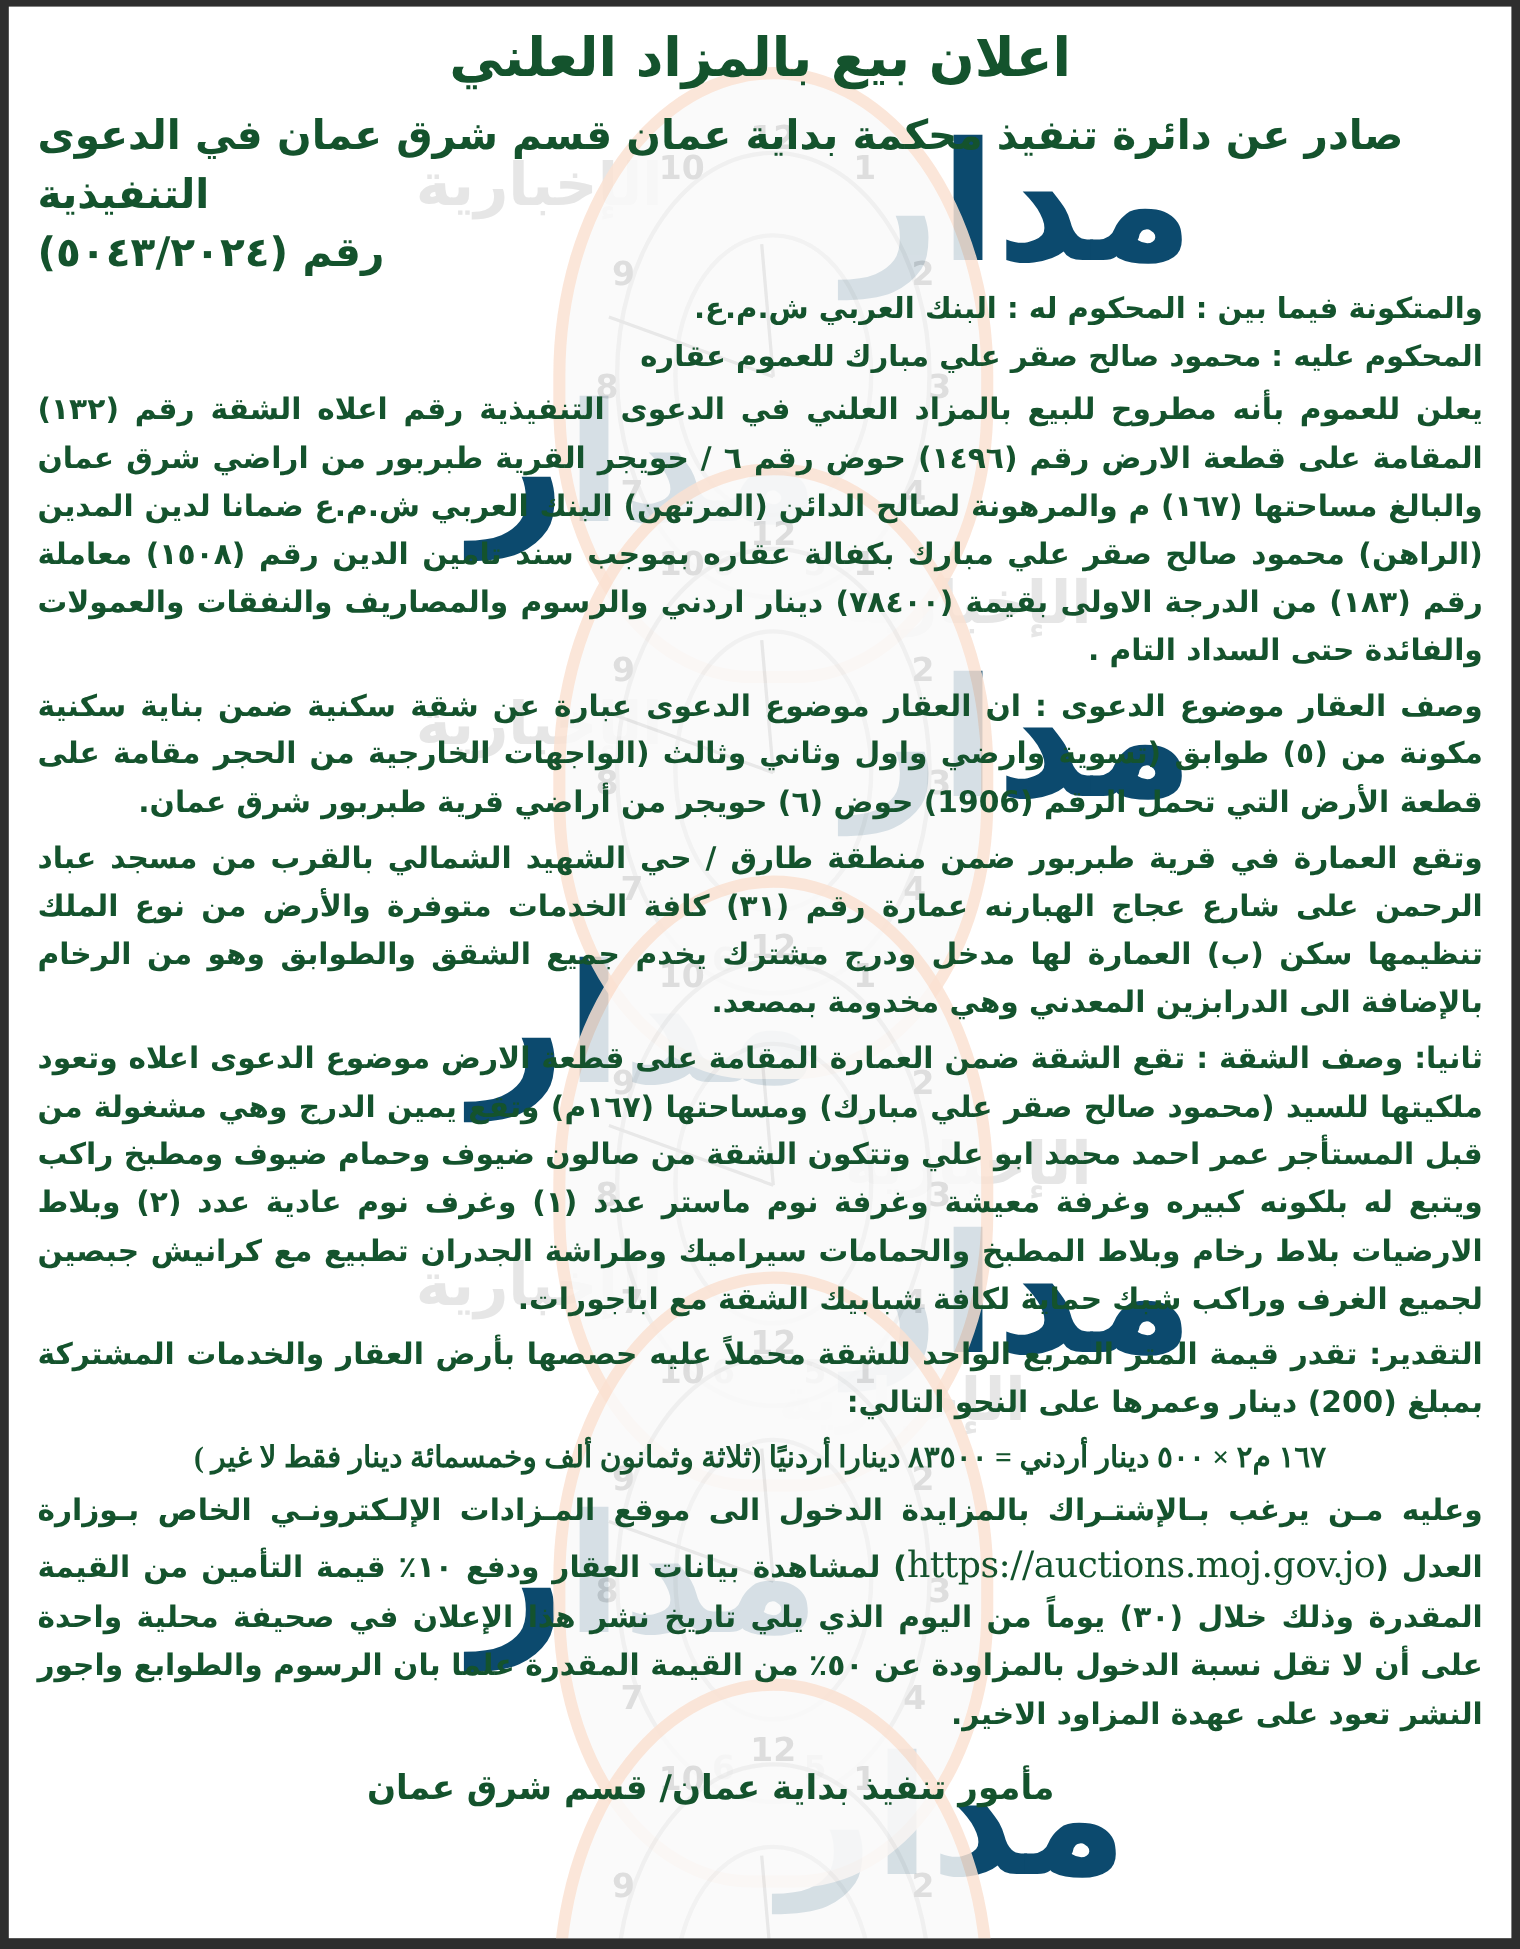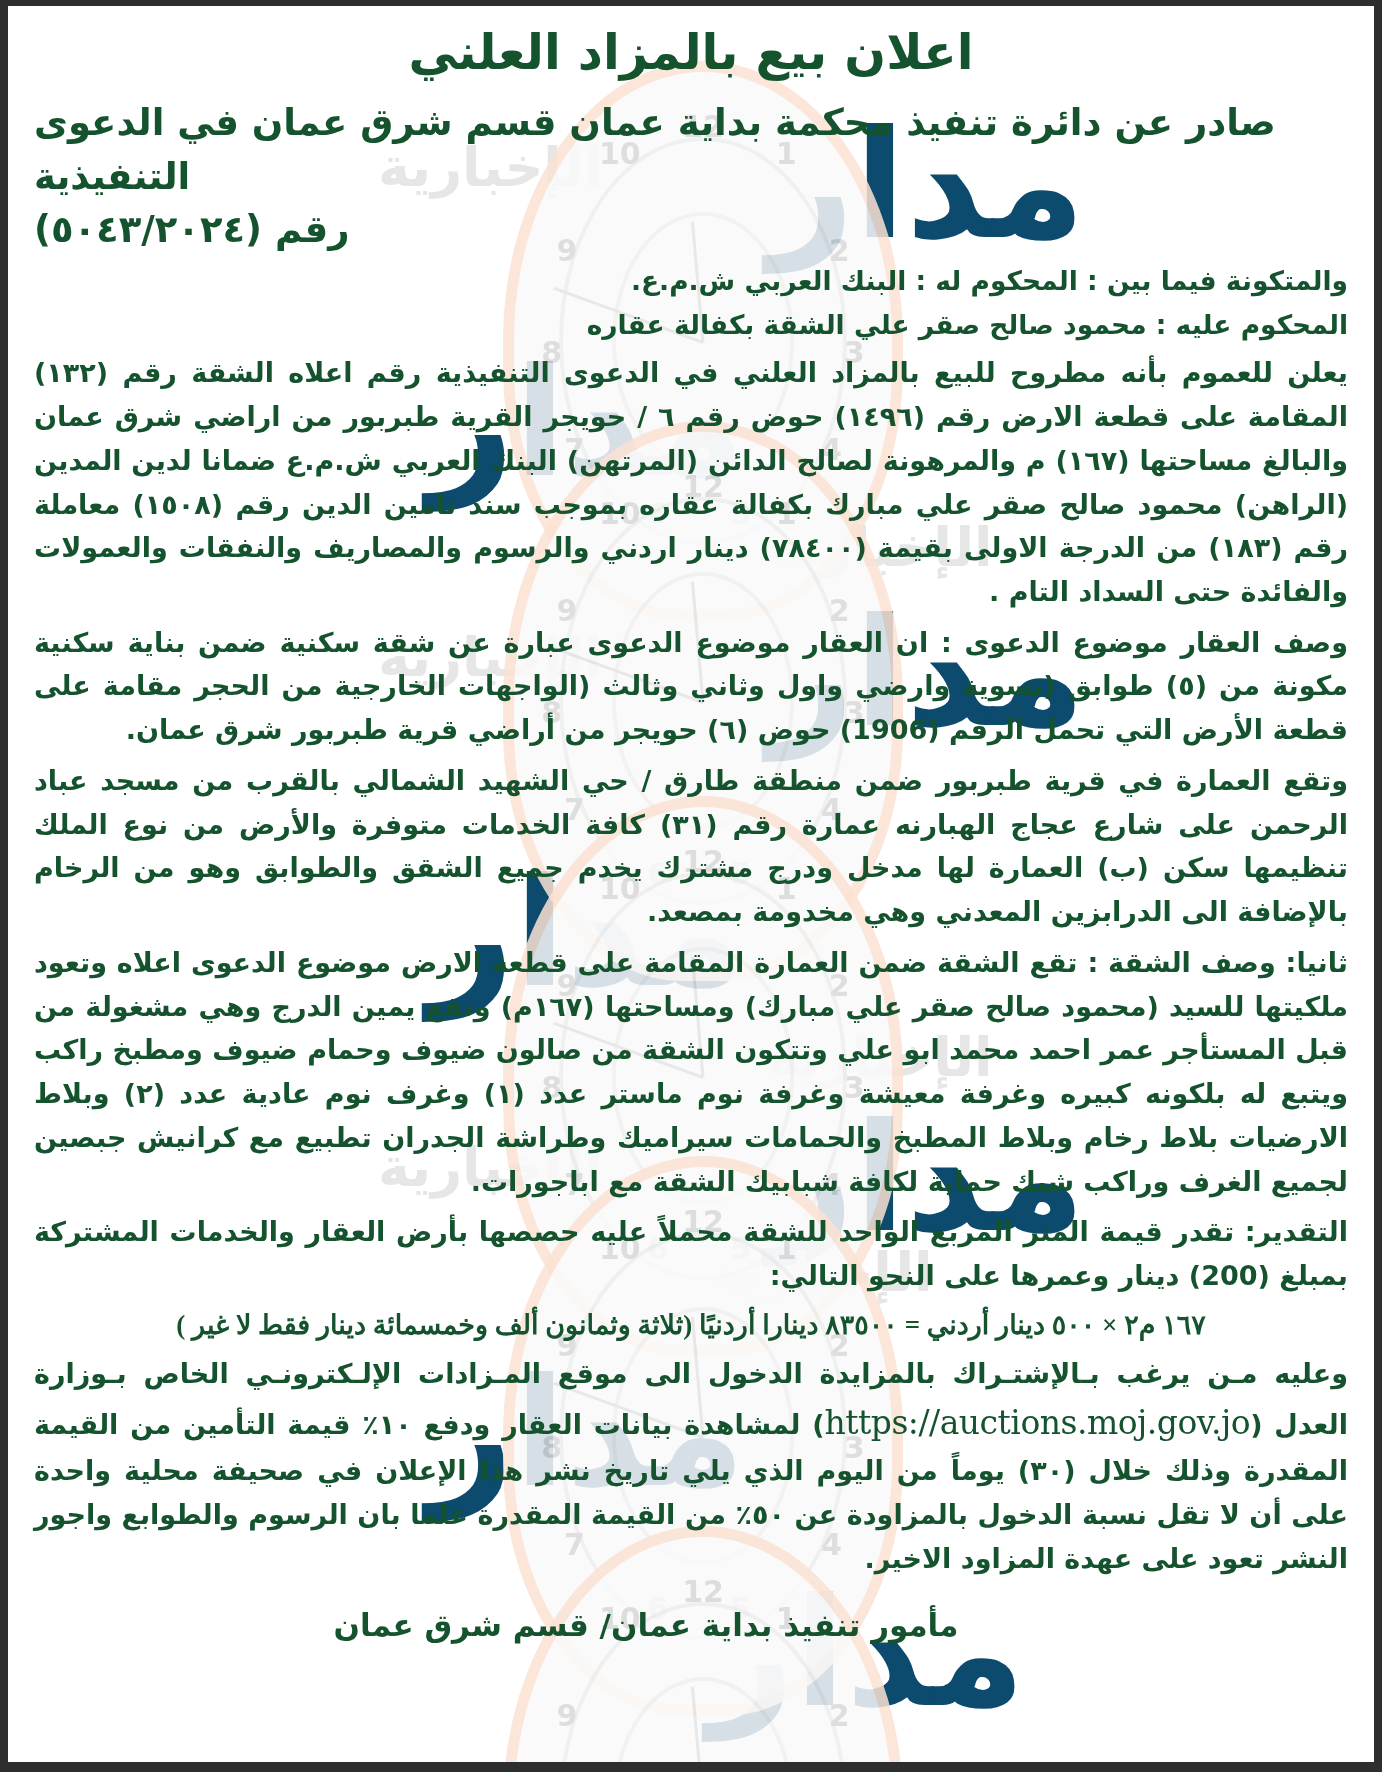--- a/index.html
+++ b/index.html
@@ -278,21 +278,21 @@
     <div id="content">
 
       <h1 id="doc-title">اعلان بيع بالمزاد العلني</h1>
 
       <h2 id="doc-subtitle">
         <span>صادر عن دائرة تنفيذ محكمة بداية عمان قسم شرق عمان في الدعوى التنفيذية</span>
         <span class="casenum">رقم (٥٠٤٣/٢٠٢٤)</span>
       </h2>
 
       <p class="party-line">والمتكونة فيما بين : المحكوم له :  البنك العربي ش.م.ع.</p>
-      <p class="party-line">المحكوم عليه : محمود صالح صقر علي الشقة  بكفالة عقاره</p>
+      <p class="party-line">المحكوم عليه : محمود صالح صقر علي مبارك  للعموم عقاره</p>
 
       <p class="body-par">يعلن للعموم بأنه مطروح للبيع بالمزاد العلني في الدعوى التنفيذية رقم اعلاه الشقة رقم (١٣٢) المقامة على قطعة الارض رقم (١٤٩٦) حوض رقم ٦ / حويجر القرية طبربور من اراضي شرق عمان والبالغ مساحتها (١٦٧) م والمرهونة لصالح الدائن (المرتهن) البنك العربي ش.م.ع ضمانا لدين المدين (الراهن) محمود صالح صقر علي مبارك  بكفالة عقاره بموجب سند تامين الدين رقم (١٥٠٨) معاملة رقم (١٨٣) من الدرجة الاولى بقيمة (٧٨٤٠٠) دينار اردني والرسوم والمصاريف والنفقات والعمولات والفائدة حتى السداد التام .</p>
 
       <p class="body-par">وصف العقار موضوع الدعوى  : ان العقار موضوع الدعوى  عبارة عن شقة سكنية ضمن بناية سكنية مكونة من (٥) طوابق (تسوية وارضي واول وثاني وثالث (الواجهات الخارجية من الحجر مقامة على قطعة الأرض التي تحمل الرقم (1906) حوض (٦) حويجر من أراضي قرية طبربور شرق عمان.</p>
 
       <p class="body-par">وتقع العمارة في قرية طبربور ضمن منطقة طارق / حي الشهيد الشمالي بالقرب من مسجد عباد الرحمن على شارع عجاج الهبارنه عمارة رقم (٣١) كافة الخدمات متوفرة والأرض من نوع الملك تنظيمها سكن (ب) العمارة لها مدخل ودرج مشترك يخدم جميع الشقق والطوابق وهو من الرخام بالإضافة الى الدرابزين المعدني وهي مخدومة بمصعد.</p>
 
       <p class="body-par">ثانيا: وصف الشقة : تقع الشقة ضمن العمارة المقامة على قطعة الارض موضوع الدعوى اعلاه وتعود ملكيتها للسيد (محمود صالح صقر علي مبارك) ومساحتها (١٦٧م) وتقع يمين الدرج وهي مشغولة من قبل المستأجر عمر احمد محمد ابو علي وتتكون الشقة من صالون ضيوف وحمام ضيوف ومطبخ راكب ويتبع له بلكونه كبيره وغرفة معيشة وغرفة نوم ماستر عدد (١) وغرف نوم عادية عدد (٢) وبلاط الارضيات بلاط رخام وبلاط المطبخ والحمامات سيراميك وطراشة الجدران تطبيع مع كرانيش جبصين لجميع الغرف وراكب شبك حماية لكافة شبابيك الشقة مع اباجورات.</p>
 
       <p class="body-par">التقدير: تقدر قيمة المتر المربع الواحد للشقة محملاً عليه حصصها بأرض العقار والخدمات المشتركة بمبلغ (200) دينار وعمرها على النحو التالي:</p>

